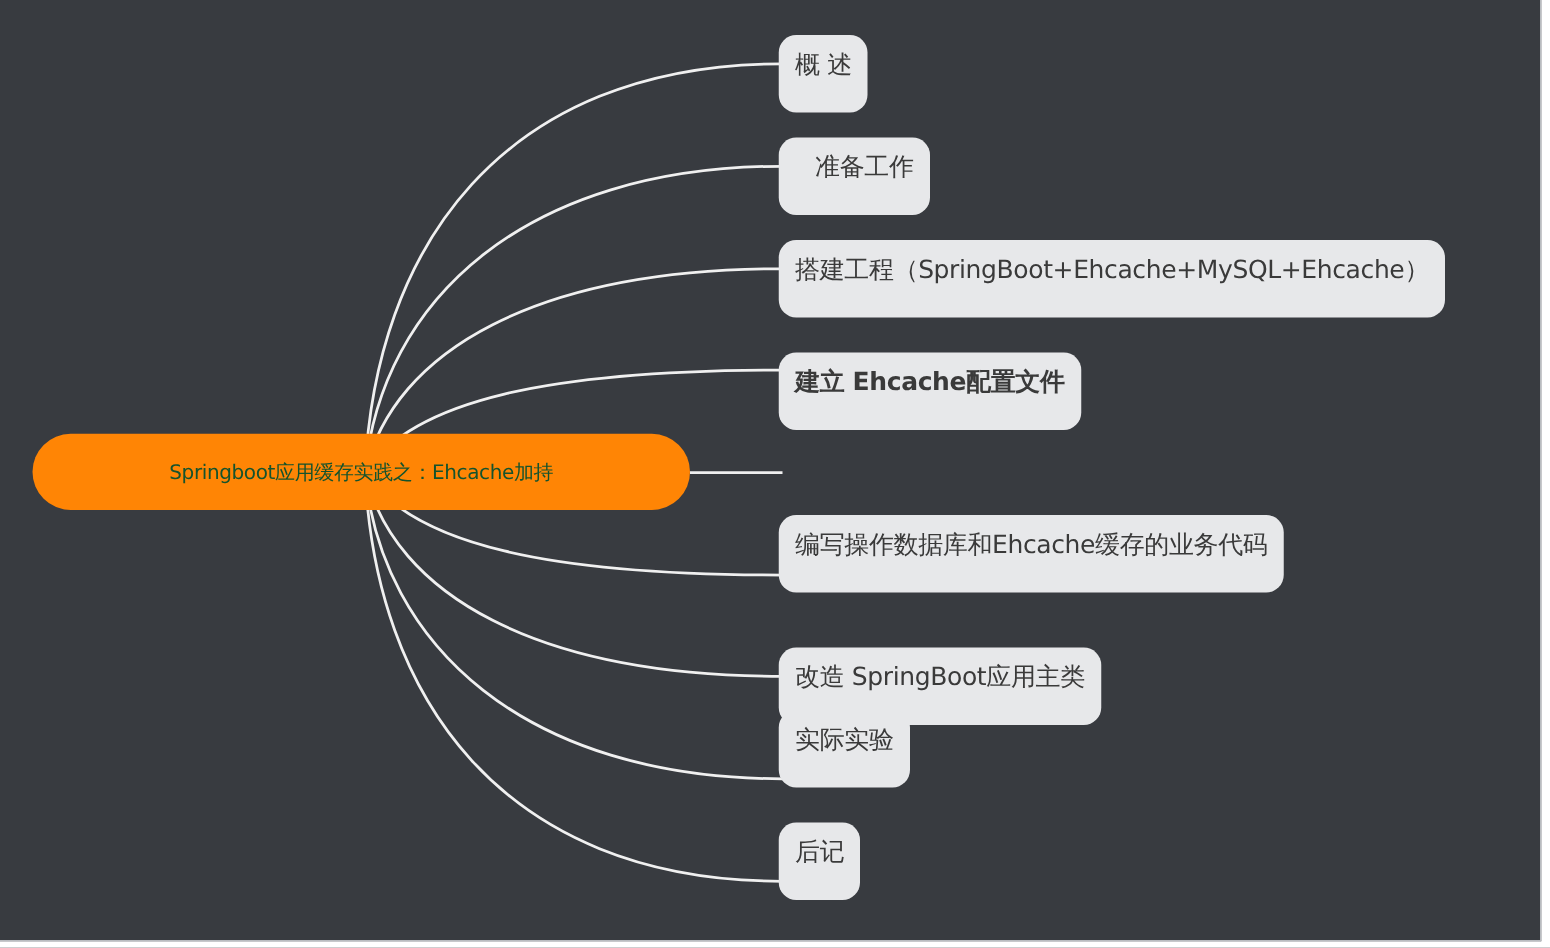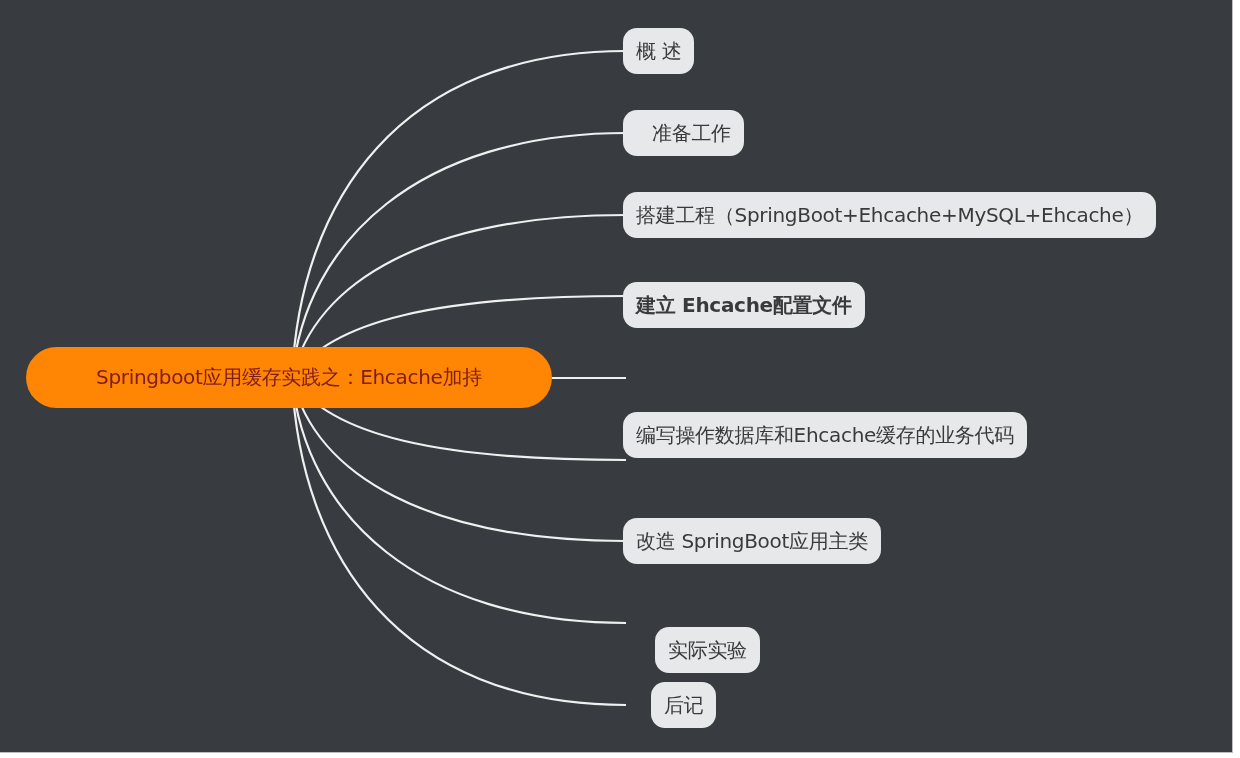--- a/index.html
+++ b/index.html
@@ -30,32 +30,32 @@
       height: 752px;
     }
     .root {
       position: absolute;
       left: 26px;
       top: 347px;
       width: 526px;
       height: 61px;
       border-radius: 31px;
       background: #ff8505;
-      color: #7f1d1d;
-      font-size: 20px;
+      color: #14532d;
+      font-size: 16px;
       line-height: 61px;
       text-align: center;
       white-space: nowrap;
       letter-spacing: -0.3px;
       box-sizing: border-box;
     }
     .topic {
       position: absolute;
       left: 623px;
-      height: 46px;
+      height: 62px;
       border-radius: 14px;
       background: #e7e8ea;
       color: #3a3a3a;
       font-size: 20px;
       line-height: 46px;
       padding: 0 13px;
       white-space: nowrap;
       box-sizing: border-box;
       letter-spacing: -0.3px;
     }
@@ -79,15 +79,15 @@
   </svg>
 
   <div class="root">Springboot应用缓存实践之：Ehcache加持</div>
 
   <div class="topic" style="top:28px;">概 述</div>
   <div class="topic" style="top:110px;padding-left:29px;">准备工作</div>
   <div class="topic" style="top:192px;">搭建工程（SpringBoot+Ehcache+MySQL+Ehcache）</div>
   <div class="topic" style="top:282px;font-weight:bold;">建立 Ehcache配置文件</div>
   <div class="topic" style="top:412px;">编写操作数据库和Ehcache缓存的业务代码</div>
   <div class="topic" style="top:518px;">改造 SpringBoot应用主类</div>
-  <div class="topic" style="top:627px;margin-left:32px;">实际实验</div>
-  <div class="topic" style="top:682px;margin-left:28px;">后记</div>
+  <div class="topic" style="top:568px;">实际实验</div>
+  <div class="topic" style="top:658px;">后记</div>
 </div>
 
 </body></html>

